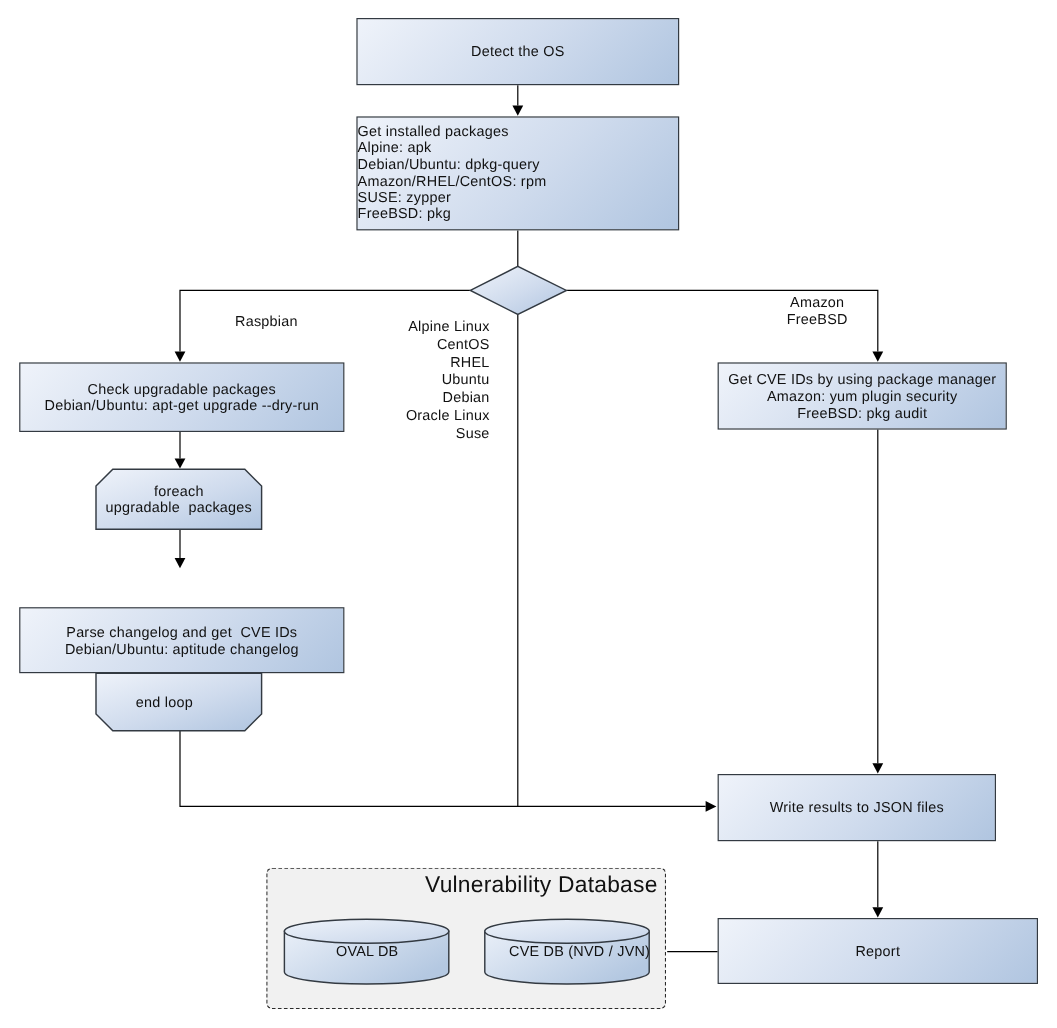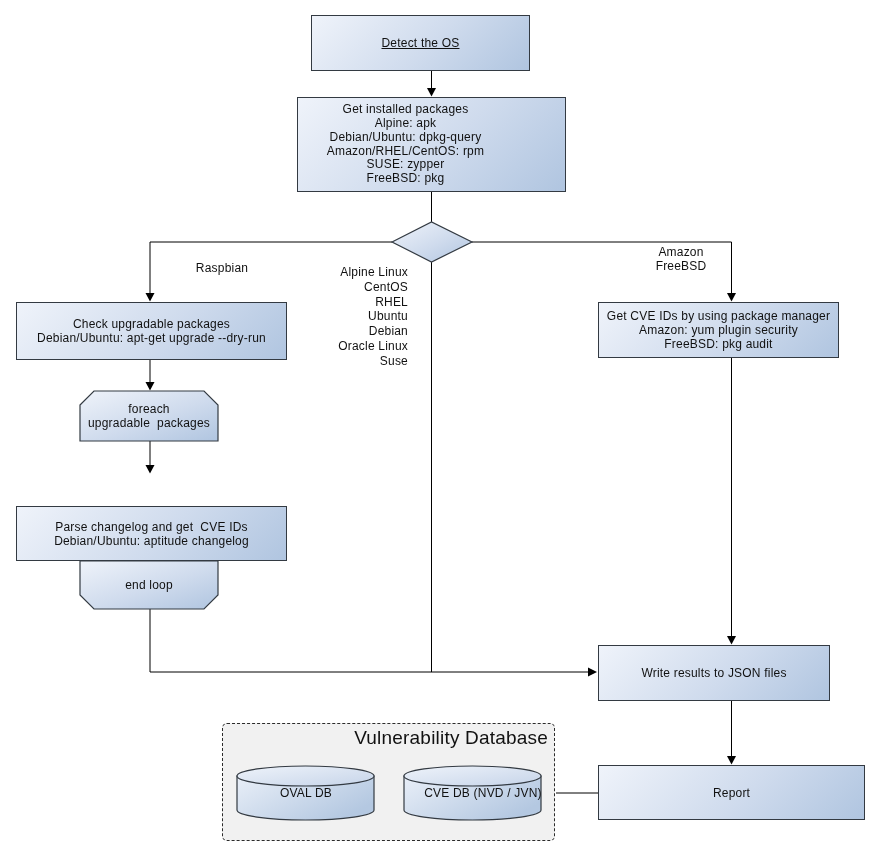--- a/index.html
+++ b/index.html
@@ -17,21 +17,21 @@
   svg.wires{position:absolute;left:0;top:0;z-index:2;}
   .node{
     position:absolute;z-index:3;box-sizing:border-box;
     border:1px solid #333a42;
     background:linear-gradient(135deg,#eff3fa 0%,#cfdbed 55%,#b0c5e0 100%);
     display:flex;flex-direction:column;justify-content:center;
     font-size:12px;letter-spacing:.2px;line-height:14px;text-align:center;
   }
   .node .tline{white-space:pre;}
   .node.tight .tline{line-height:13.8px;}
-  .rightblock{text-align:center;padding-right:52px;}
+  .rightblock{text-align:left;padding-right:52px;}
   .shapetext{
     position:absolute;z-index:3;display:flex;flex-direction:column;justify-content:center;
     font-size:12px;letter-spacing:.2px;line-height:14px;text-align:center;
   }
   .shapetext .tline{white-space:pre;}
   .edge-label{
     position:absolute;z-index:3;font-size:12px;letter-spacing:.2px;line-height:13.5px;
   }
   .os-list{line-height:14.8px;text-align:right;}
 </style>
@@ -110,21 +110,21 @@
       <path d="M 237,776 V 810 A 68.5 10 0 0 0 374,810 V 776 Z" fill="url(#cylBody)" stroke="#333a42" stroke-width="1.2"></path>
       <ellipse cx="305.5" cy="776" rx="68.5" ry="10" fill="url(#cylTop)" stroke="#333a42" stroke-width="1.2"></ellipse>
     </g>
 
     <g>
       <path d="M 404,776 V 810 A 68.5 10 0 0 0 541,810 V 776 Z" fill="url(#cylBody)" stroke="#333a42" stroke-width="1.2"></path>
       <ellipse cx="472.5" cy="776" rx="68.5" ry="10" fill="url(#cylTop)" stroke="#333a42" stroke-width="1.2"></ellipse>
     </g>
   </svg>
 
-  <div class="node" style="left:311px;top:15px;width:219px;height:56px;text-decoration:underline;">
+  <div class="node" style="left:297px;top:15px;width:269px;height:56px;">
     <div class="tline">Detect the OS</div>
   </div>
 
   <div class="node tight" style="left:297px;top:97px;width:269px;height:95px;">
     <div class="rightblock">
       <div class="tline">Get installed packages</div>
       <div class="tline">Alpine: apk</div>
       <div class="tline">Debian/Ubuntu: dpkg-query</div>
       <div class="tline">Amazon/RHEL/CentOS: rpm</div>
       <div class="tline">SUSE: zypper</div>
@@ -154,21 +154,21 @@
 
   <div class="node" style="left:598px;top:765px;width:267px;height:55px;">
     <div class="tline">Report</div>
   </div>
 
   <div class="shapetext" style="left:80px;top:391px;width:138px;height:50px;">
     <div class="tline">foreach</div>
     <div class="tline">upgradable  packages</div>
   </div>
 
-  <div class="shapetext" style="left:80px;top:561px;width:138px;height:48px;">
+  <div class="shapetext" style="left:68px;top:561px;width:138px;height:48px;">
     <div class="tline">end loop</div>
   </div>
 
   <div class="shapetext" style="left:238px;top:779px;width:136px;height:28px;">
     <div class="tline">OVAL DB</div>
   </div>
 
   <div class="shapetext" style="left:405px;top:779px;width:156px;height:28px;">
     <div class="tline">CVE DB (NVD / JVN)</div>
   </div>

